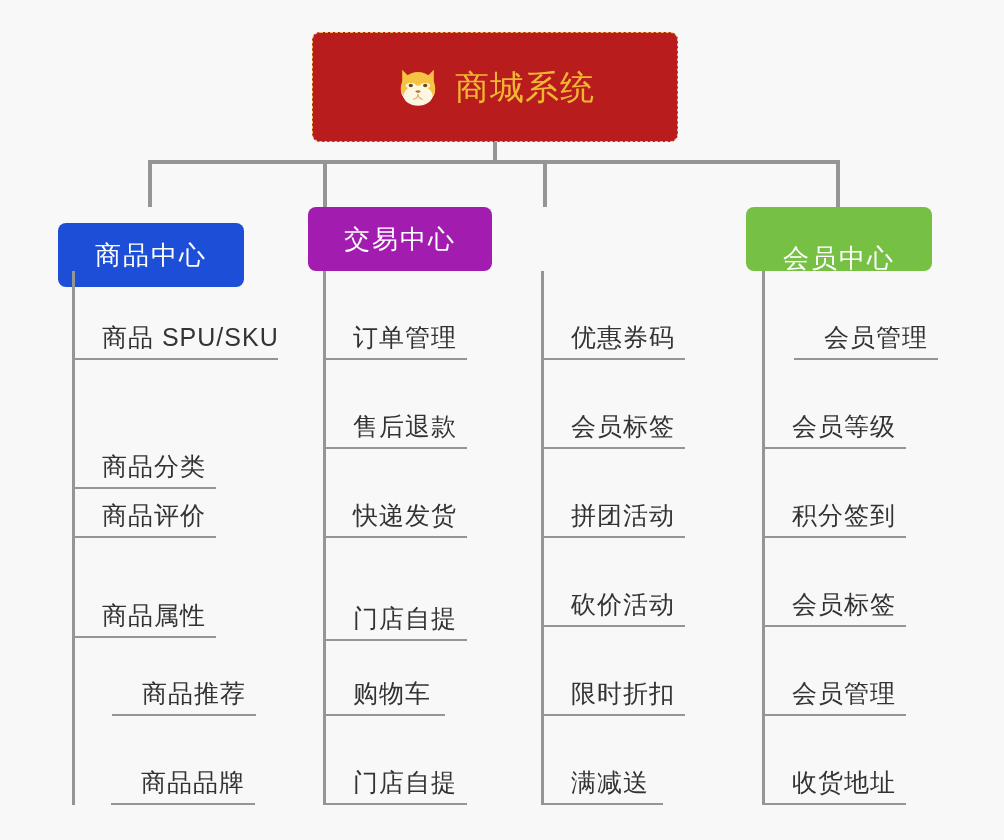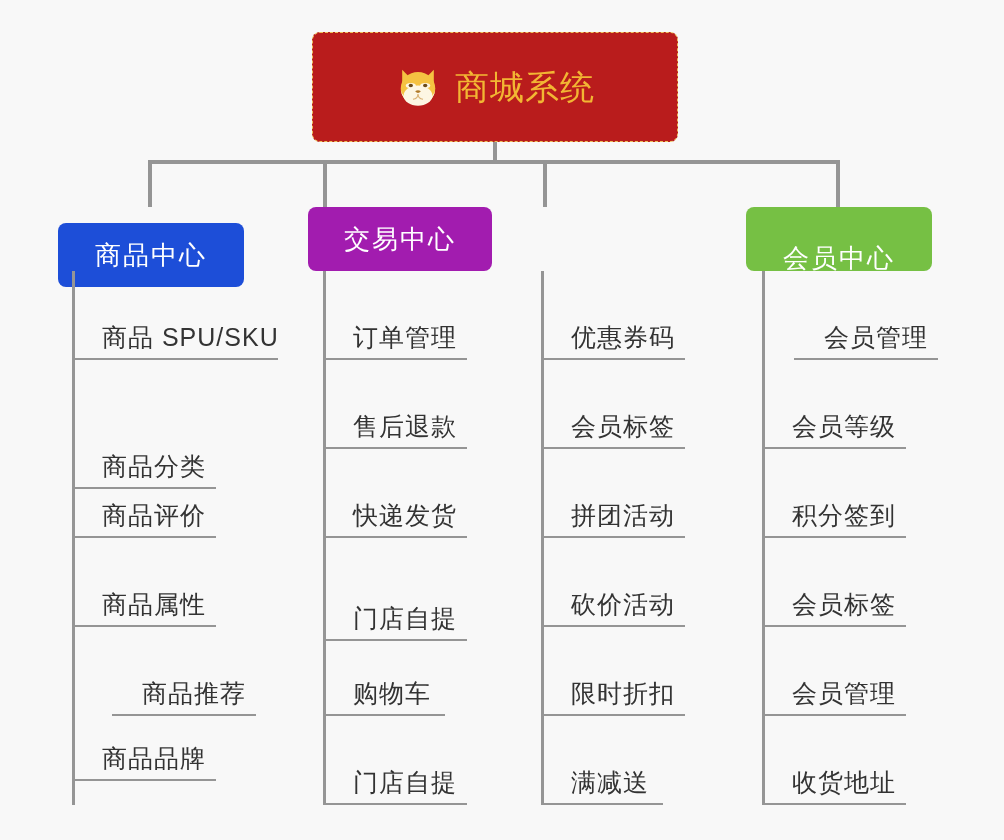--- a/index.html
+++ b/index.html
@@ -147,29 +147,29 @@
         <div class="leaf-rule" style="width: 206.031px;"></div>
       </div>
       <div class="leaf-item" style="top: 89px; width: 144px; margin-top: 40px;">
         <span class="leaf-text">商品分类</span>
         <div class="leaf-rule" style="width: 144px;"></div>
       </div>
       <div class="leaf-item" style="top: 178px; width: 144px;">
         <span class="leaf-text">商品评价</span>
         <div class="leaf-rule" style="width: 144px;"></div>
       </div>
-      <div class="leaf-item" style="top: 267px; width: 144px; padding-left: 47px;">
+      <div class="leaf-item" style="top: 278px; width: 144px; padding-left: 47px;">
         <span class="leaf-text">商品属性</span>
         <div class="leaf-rule" style="width: 144px;"></div>
       </div>
       <div class="leaf-item" style="top: 356px; width: 144px; margin-left: 40px;">
         <span class="leaf-text">商品推荐</span>
         <div class="leaf-rule" style="width: 144px;"></div>
       </div>
-      <div class="leaf-item" style="top: 421px; width: 144px;">
+      <div class="leaf-item" style="top: 445px; width: 144px; margin-left: 39px;">
         <span class="leaf-text">商品品牌</span>
         <div class="leaf-rule" style="width: 144px;"></div>
       </div>
     </div>
   <div class="leaf-col" id="col-1" style="left:323px;">
       <div class="leaf-spine" style="height: 534px;"></div>
       <div class="leaf-item" style="top: 0px; width: 144px;">
         <span class="leaf-text">订单管理</span>
         <div class="leaf-rule" style="width: 144px;"></div>
       </div>

